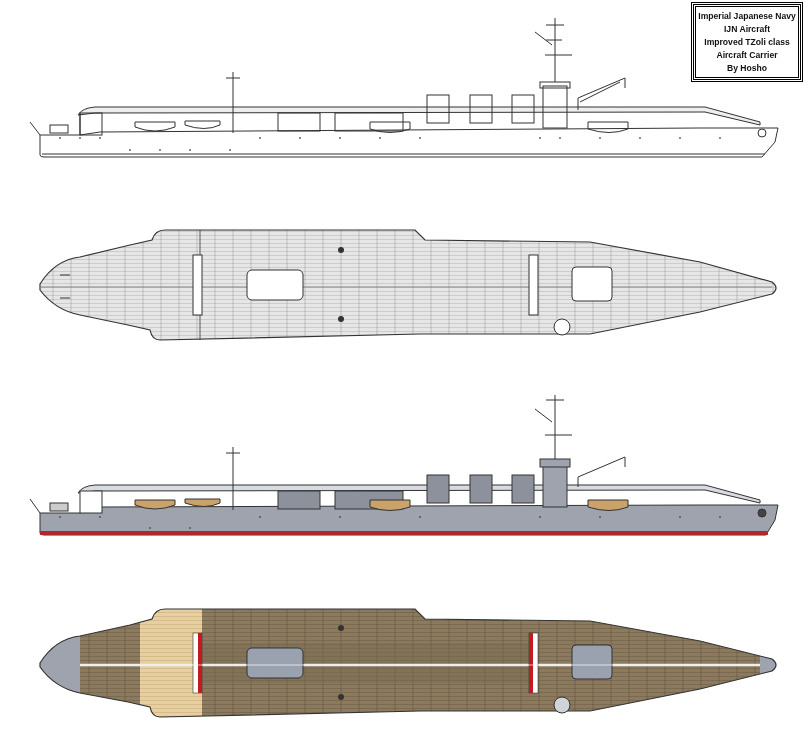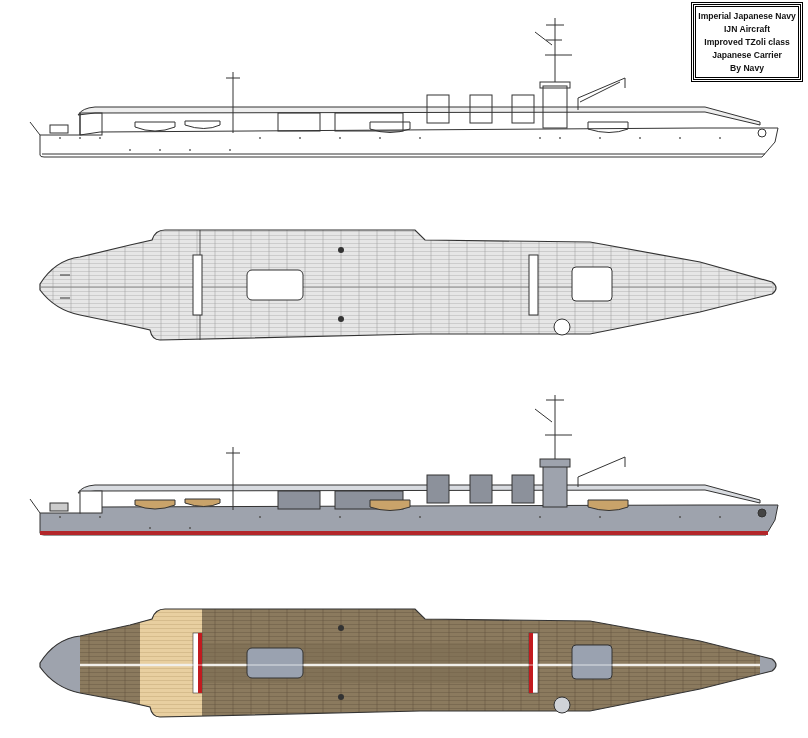--- a/index.html
+++ b/index.html
@@ -14,22 +14,22 @@
   }
   .title-box span { font-family:"Liberation Sans", sans-serif; font-weight:bold; font-size:8.6px; line-height:13px; color:#111; white-space:nowrap; }
 </style>
 </head>
 <body>
 
 <div class="title-box">
   <span>Imperial Japanese Navy</span>
   <span>IJN Aircraft</span>
   <span>Improved TZoli class</span>
-  <span>Japanese Carrier</span>
-  <span>By Navy</span>
+  <span>Aircraft Carrier</span>
+  <span>By Hosho</span>
 </div>
 
 <div class="view" style="top:10px;height:170px;">
 <svg width="808" height="170" viewBox="0 0 808 170">
   <g fill="none" stroke="#333" stroke-width="1">
 
     <path d="M40,125 L40,145 Q40,147 44,147 L762,147 L775,132 L778,118 L700,118 L100,122 L80,125 Z" fill="#fff"></path>
     <line x1="42" y1="144" x2="765" y2="144"></line>
 
     <path d="M78,105 Q82,98 95,97 L705,97 L760,112 L760,115 L705,102 L95,103 Z" fill="#eee"></path>

